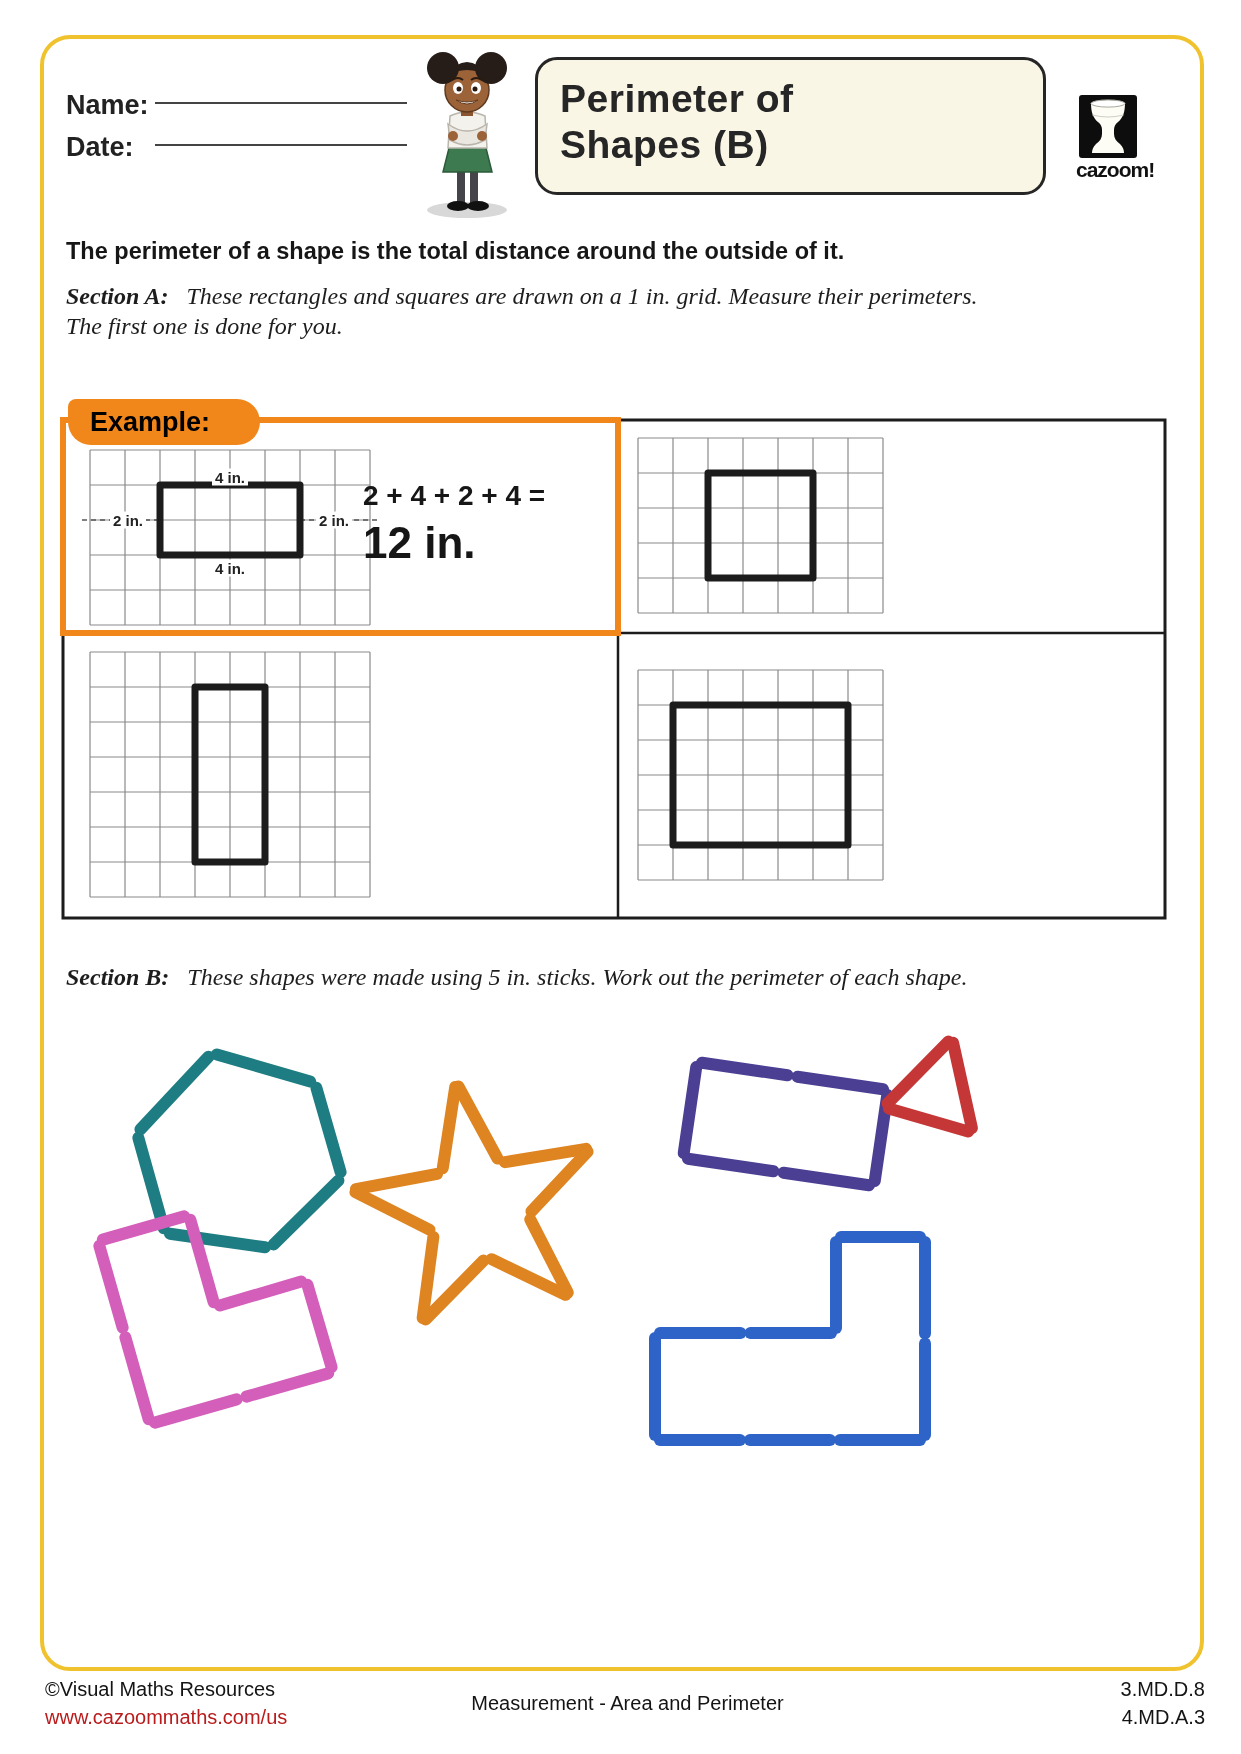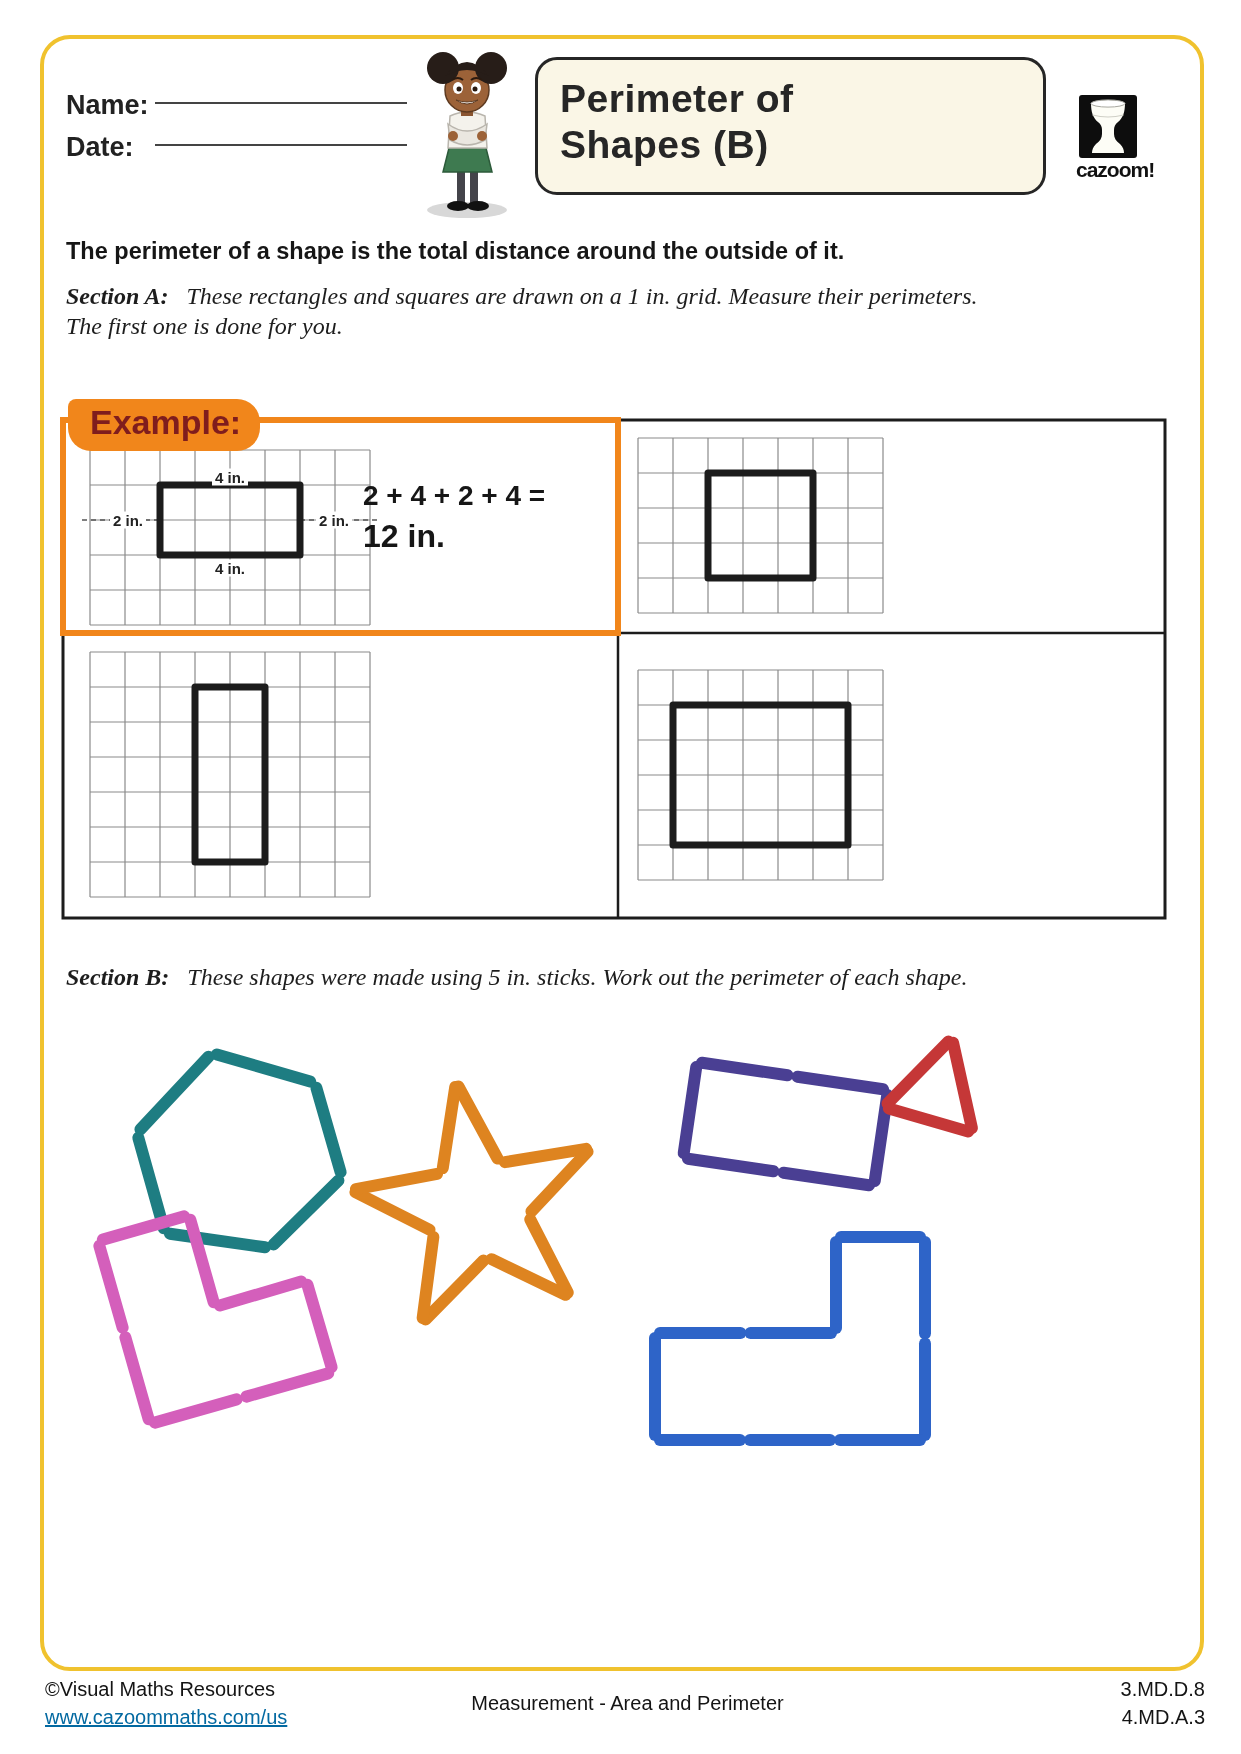--- a/index.html
+++ b/index.html
@@ -12,30 +12,30 @@
   #title-box{left:535px;top:57px;width:505px;height:132px;background:#FAF6E6;border:3.5px solid #262626;border-radius:22px;}
   #title-text{left:560px;top:76px;font-size:39px;font-weight:bold;line-height:1.18;color:#262626;letter-spacing:0.5px;}
   #logo-box{left:1076px;top:94px;width:64px;height:96px;text-align:center;}
   .logo-text{font-family:Liberation Sans, sans-serif;font-weight:bold;font-size:21px;color:#111;letter-spacing:-1px;margin-top:-2px;}
   #intro{left:66px;top:238px;font-size:23.5px;font-weight:bold;color:#161616;}
   .section-line{font-family:"Liberation Serif",serif;font-style:italic;font-size:24px;color:#1d1d1d;}
   .section-label{font-weight:bold;}
   #secA-line1{left:66px;top:283px;}
   #secA-line2{left:66px;top:313px;}
   #secB-line1{left:66px;top:945px;margin-top:19px;}
-  #example-tab{left:68px;top:399px;width:192px;height:52px;background:#F1861B;border-radius:8px 23px 23px 23px;
-               color:#7f1d1d;font-weight:bold;font-size:34px;line-height:46px;padding-left:22px;box-sizing:border-box;}
+  #example-tab{left:68px;top:399px;width:192px;height:46px;background:#F1861B;border-radius:8px 23px 23px 23px;
+               color:#000000;font-weight:bold;font-size:27px;line-height:46px;padding-left:22px;box-sizing:border-box;}
   #equation{left:363px;top:480px;width:244px;}
   #equation .eq1{font-size:28px;font-weight:bold;color:#161616;}
-  #equation .eq2{font-size:32px;font-weight:bold;color:#161616;margin-top:6px;}
+  #equation .eq2{font-size:44px;font-weight:bold;color:#161616;margin-top:6px;}
   .dim{position:absolute;transform:translate(-50%,-50%);background:#fff;padding:0 3px;
        font-size:15px;font-weight:bold;color:#222;white-space:nowrap;}
   .footer-txt{font-size:20px;color:#141414;}
   #footer-copy{left:45px;top:1678px;}
-  #footer-url{left:45px;top:1706px;color:#0369a1;text-decoration:underline;cursor:pointer;}
+  #footer-url{left:45px;top:1706px;color:#b91c1c;cursor:pointer;}
   #footer-center{left:7px;top:1692px;width:1241px;text-align:center;}
   #footer-std1{left:985px;top:1678px;width:220px;text-align:right;}
   #footer-std2{left:985px;top:1706px;width:220px;text-align:right;}
   svg{display:block;}
 </style>
 </head>
 <body>
 
 <div id="page">
 

